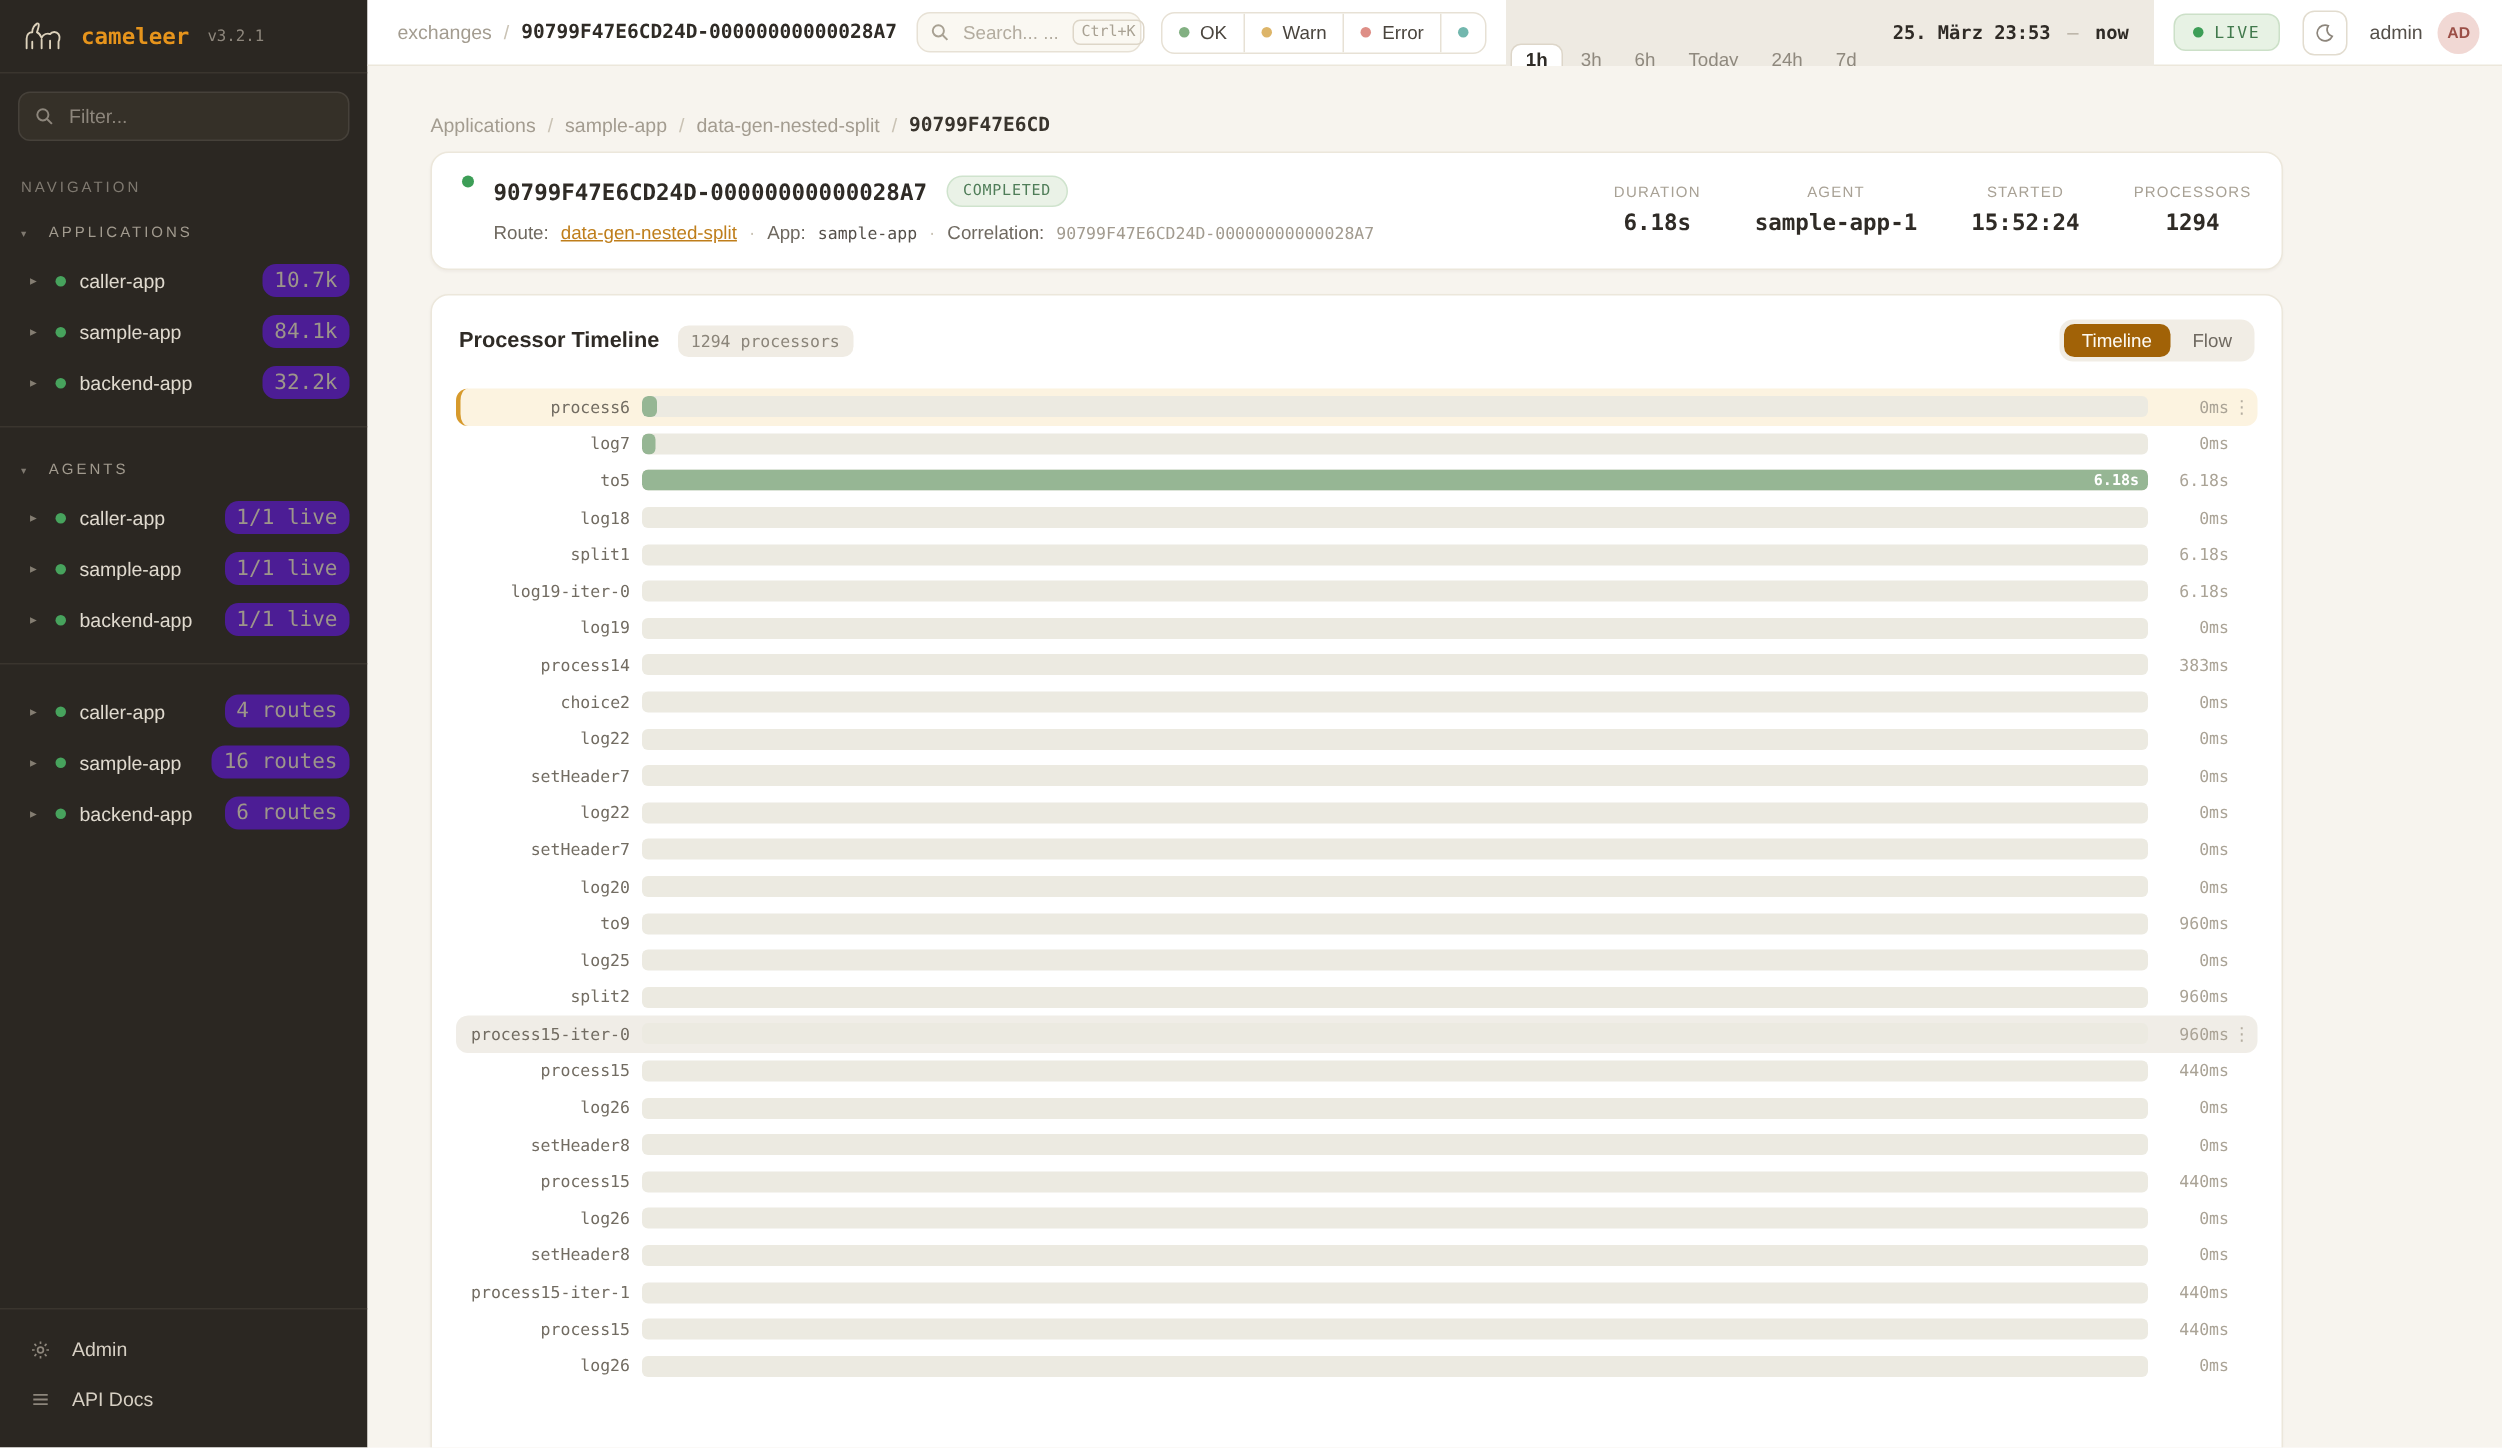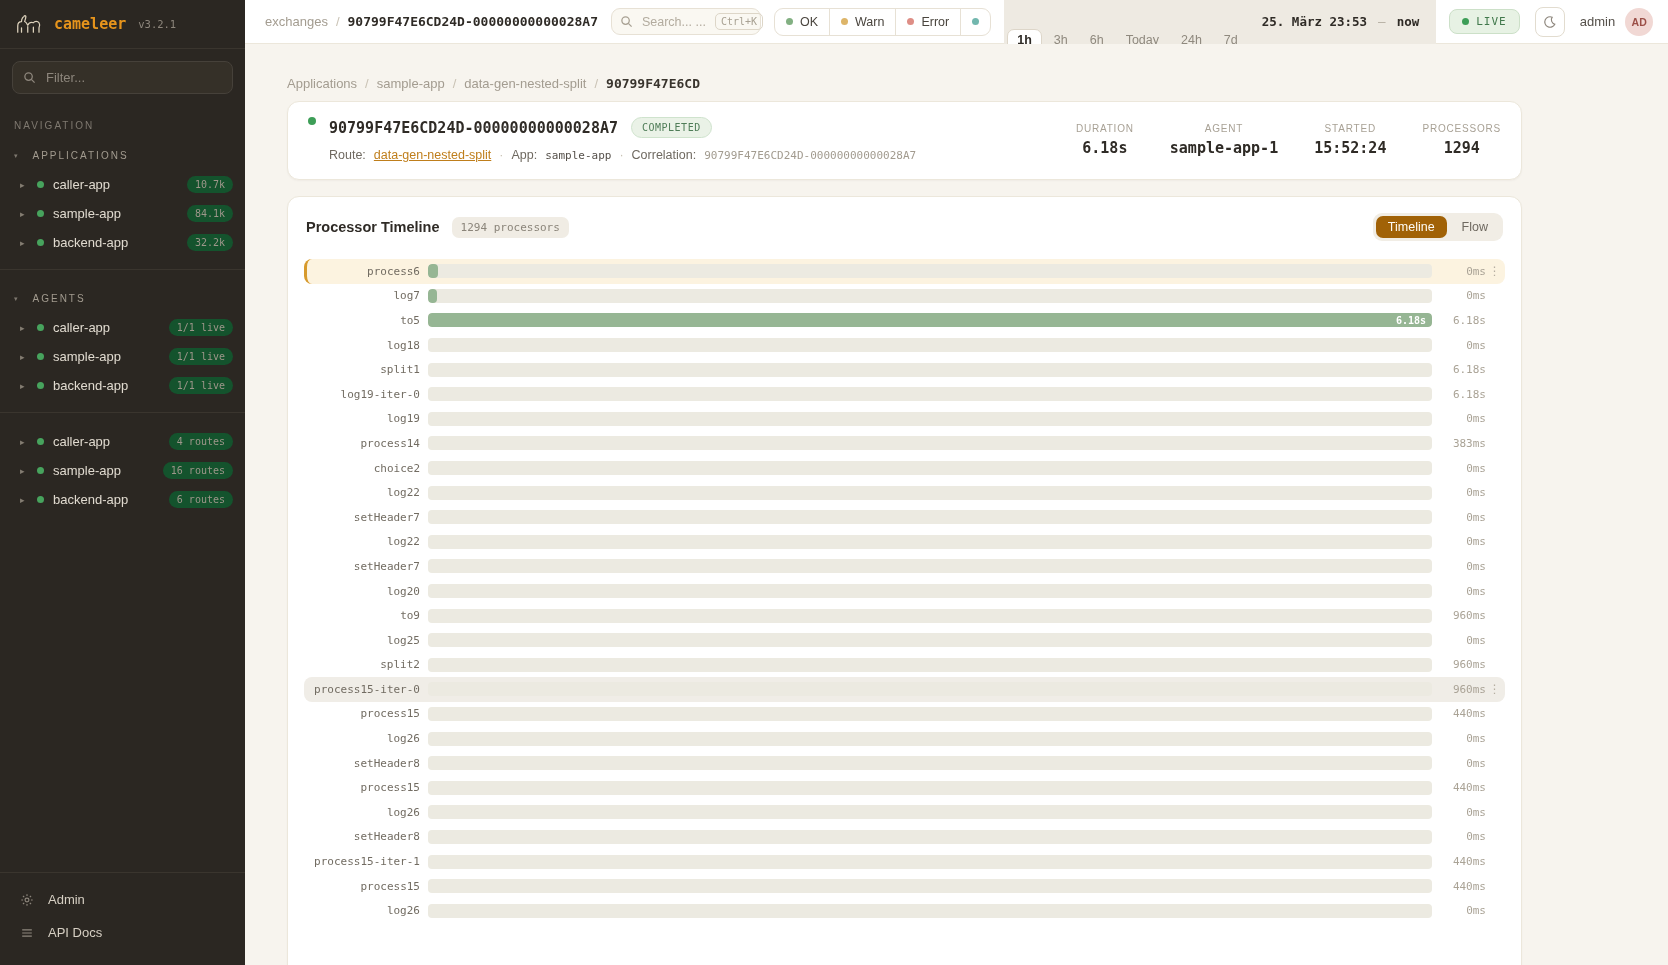--- a/index.html
+++ b/index.html
@@ -20,21 +20,21 @@
   .filter-box input::placeholder{color:#8d867c;}
   .nav-label{padding:14px 14px 4px;font-size:10px;letter-spacing:2px;color:#7f7970;}
   .section{padding:6px 0 4px;}
   .sec-head{display:flex;align-items:center;gap:13px;padding:9px 14px;color:#a29b8f;
             font-size:10px;letter-spacing:2px;cursor:default;}
   .sec-caret{font-size:7px;color:#7f7970;}
   .item{display:flex;align-items:center;gap:9px;padding:6px 12px 6px 20px;font-size:13px;color:#e0dacf;}
   .item .caret{font-size:9px;color:#847d72;width:8px;}
   .gdot{width:7px;height:7px;border-radius:50%;background:#47a35d;flex:none;}
   .item .name{flex:1;}
-  .badge{font-family:"DejaVu Sans Mono",monospace;font-size:10px;color:#9d968a;background:#14532d;
+  .badge{font-family:"DejaVu Sans Mono",monospace;font-size:14px;color:#9d968a;background:#4c1d95;
          padding:3px 8px;border-radius:9px;white-space:nowrap;}
   .sdivider{height:1px;background:#3a352e;margin:8px 0;}
   .side-foot{margin-top:auto;border-top:1px solid #3a352e;padding:10px 0 16px;}
   .foot-item{display:flex;gap:14px;align-items:center;padding:9px 20px;color:#d6cfc3;font-size:13px;}
 
   
   .topbar{position:absolute;left:245px;top:0;width:1423px;height:44px;background:#fff;
           border-bottom:1px solid #ece7db;display:flex;align-items:center;
           padding:0 122px 0 20px;box-sizing:border-box;gap:13px;}
   .tb-crumb{display:flex;gap:8px;align-items:center;font-size:13px;color:#a39c90;white-space:nowrap;}

